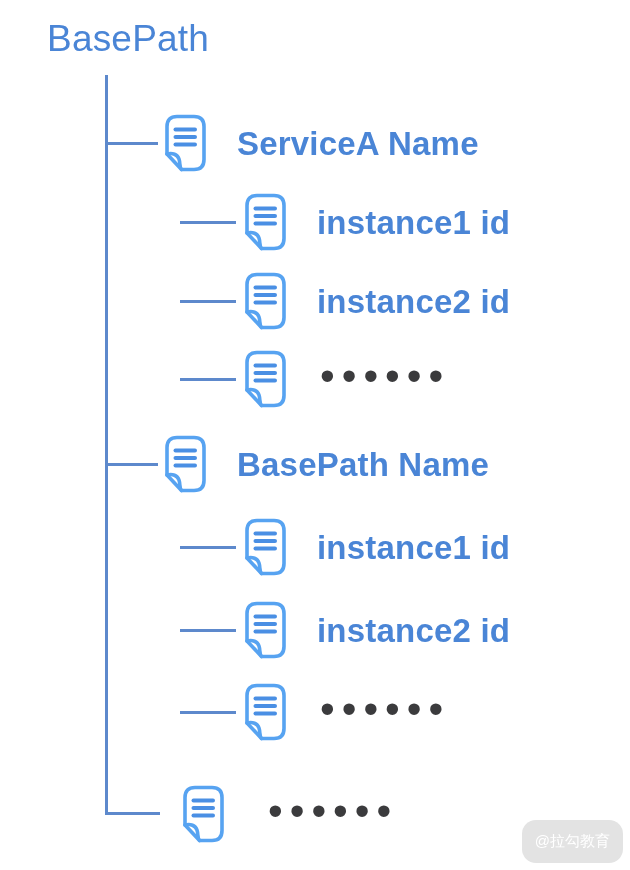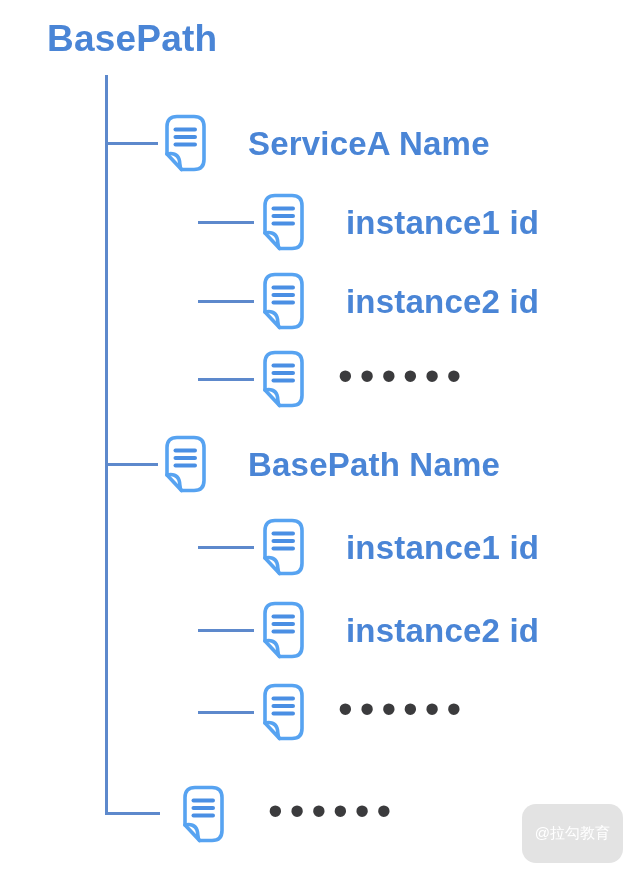--- a/index.html
+++ b/index.html
@@ -13,21 +13,21 @@
     width: 630px;
     height: 870px;
     background: #ffffff;
     overflow: hidden;
   }
   .diagram-title {
     position: absolute;
     left: 47px;
     top: 18px;
     font-size: 37px;
-    font-weight: 700;
+    font-weight: 400;
     letter-spacing: 0.2px;
     color: #4a85d6;
     white-space: nowrap;
   }
   
   .trunk {
     position: absolute;
     left: 105px;
     top: 75px;
     width: 55px;
@@ -36,37 +36,37 @@
     border-bottom: 3px solid #5d89cc;
     box-sizing: border-box;
   }
   .row {
     position: absolute;
     display: flex;
     align-items: center;
     height: 58px;
   }
   .row.lvl1 { left: 105px; }
-  .row.lvl2 { left: 198px; }
+  .row.lvl2 { left: 180px; }
   .row.last { left: 181px; }
   .connector {
     flex: none;
     height: 3px;
     background: #5d89cc;
   }
   .lvl1 .connector { width: 53px; margin-right: 5px; }
   .lvl2 .connector { width: 56px; margin-right: 7px; }
   .doc-icon {
     flex: none;
     width: 45px;
     height: 58px;
     display: block;
   }
   .label {
-    margin-left: 40px;
+    margin-left: 29px;
     font-size: 33px;
     font-weight: 700;
     letter-spacing: 0.2px;
     color: #4a85d6;
     white-space: nowrap;
     line-height: 1;
   }
   .dots {
     margin-left: 32px;
     font-size: 42px;
@@ -76,21 +76,21 @@
     white-space: nowrap;
     line-height: 1;
     padding-bottom: 6px; 
   }
   .last .dots { margin-left: 42px; }
   .watermark {
     position: absolute;
     right: 7px;
     bottom: 7px;
     height: 27px;
-    padding: 16px 13px;
+    padding: 8px 13px;
     border-radius: 14px;
     background: #e3e3e3;
     color: #ffffff;
     font-size: 15px;
     display: flex;
     align-items: center;
     white-space: nowrap;
   }
   .symbol-defs { position: absolute; width: 0; height: 0; overflow: hidden; }
 </style>

